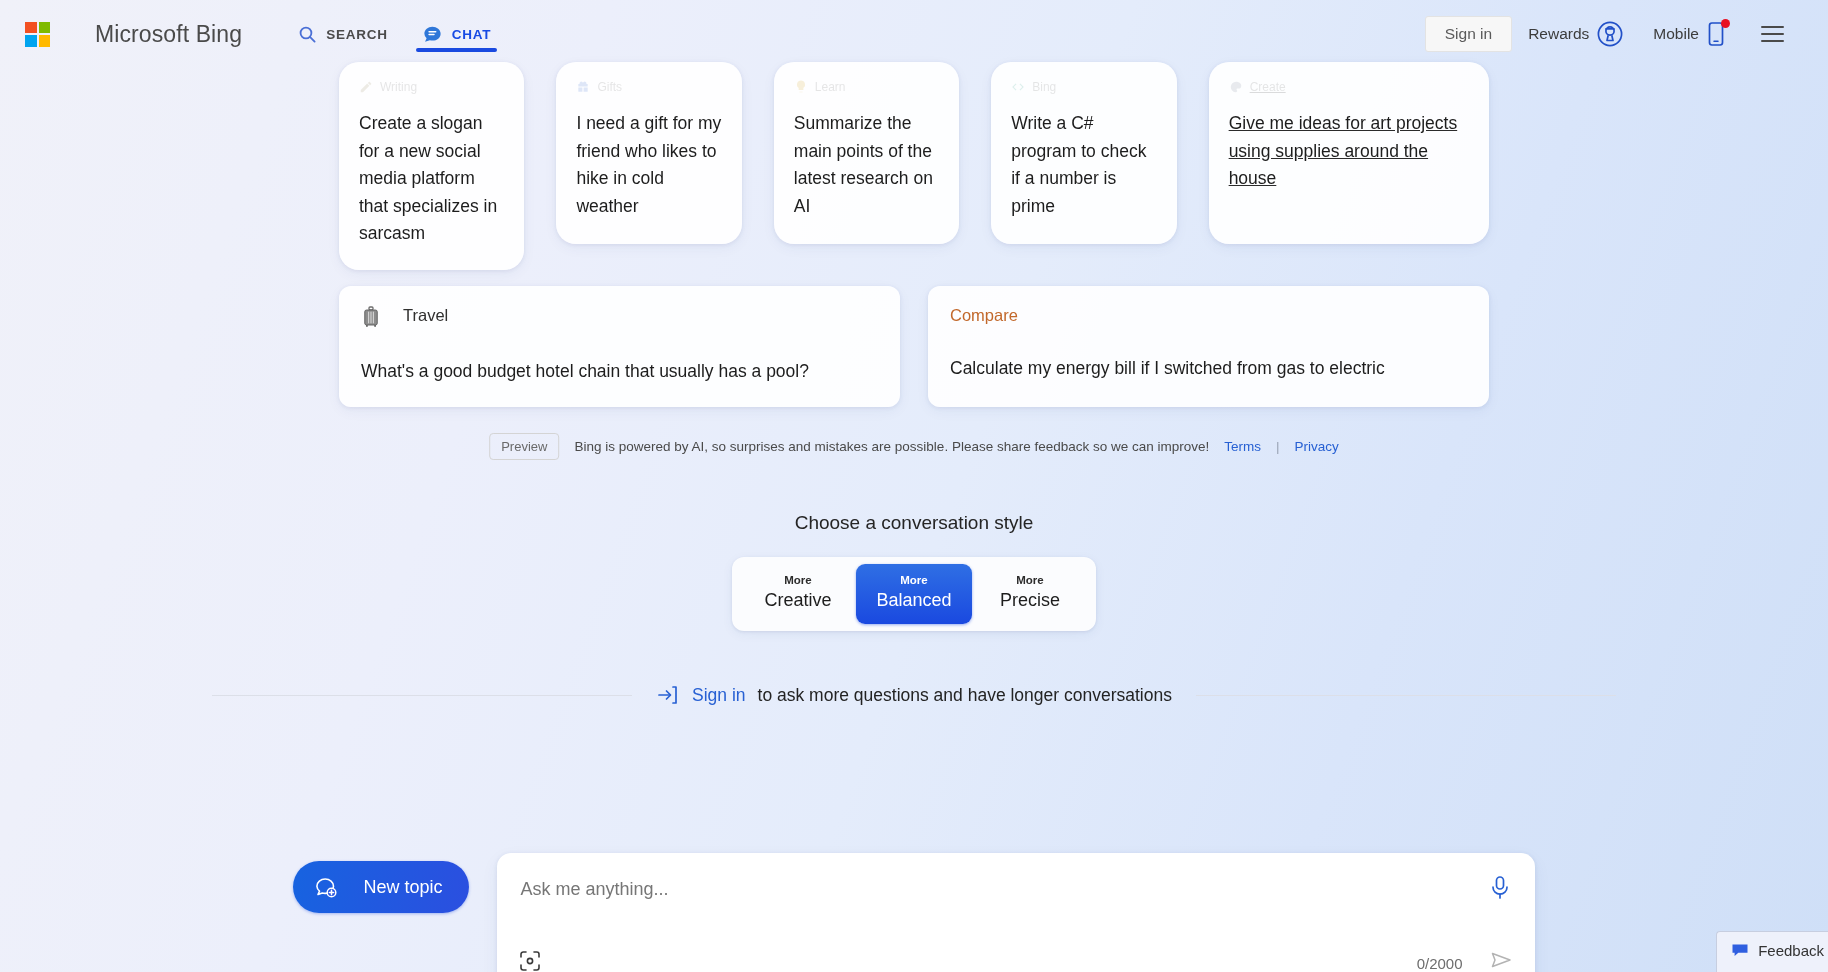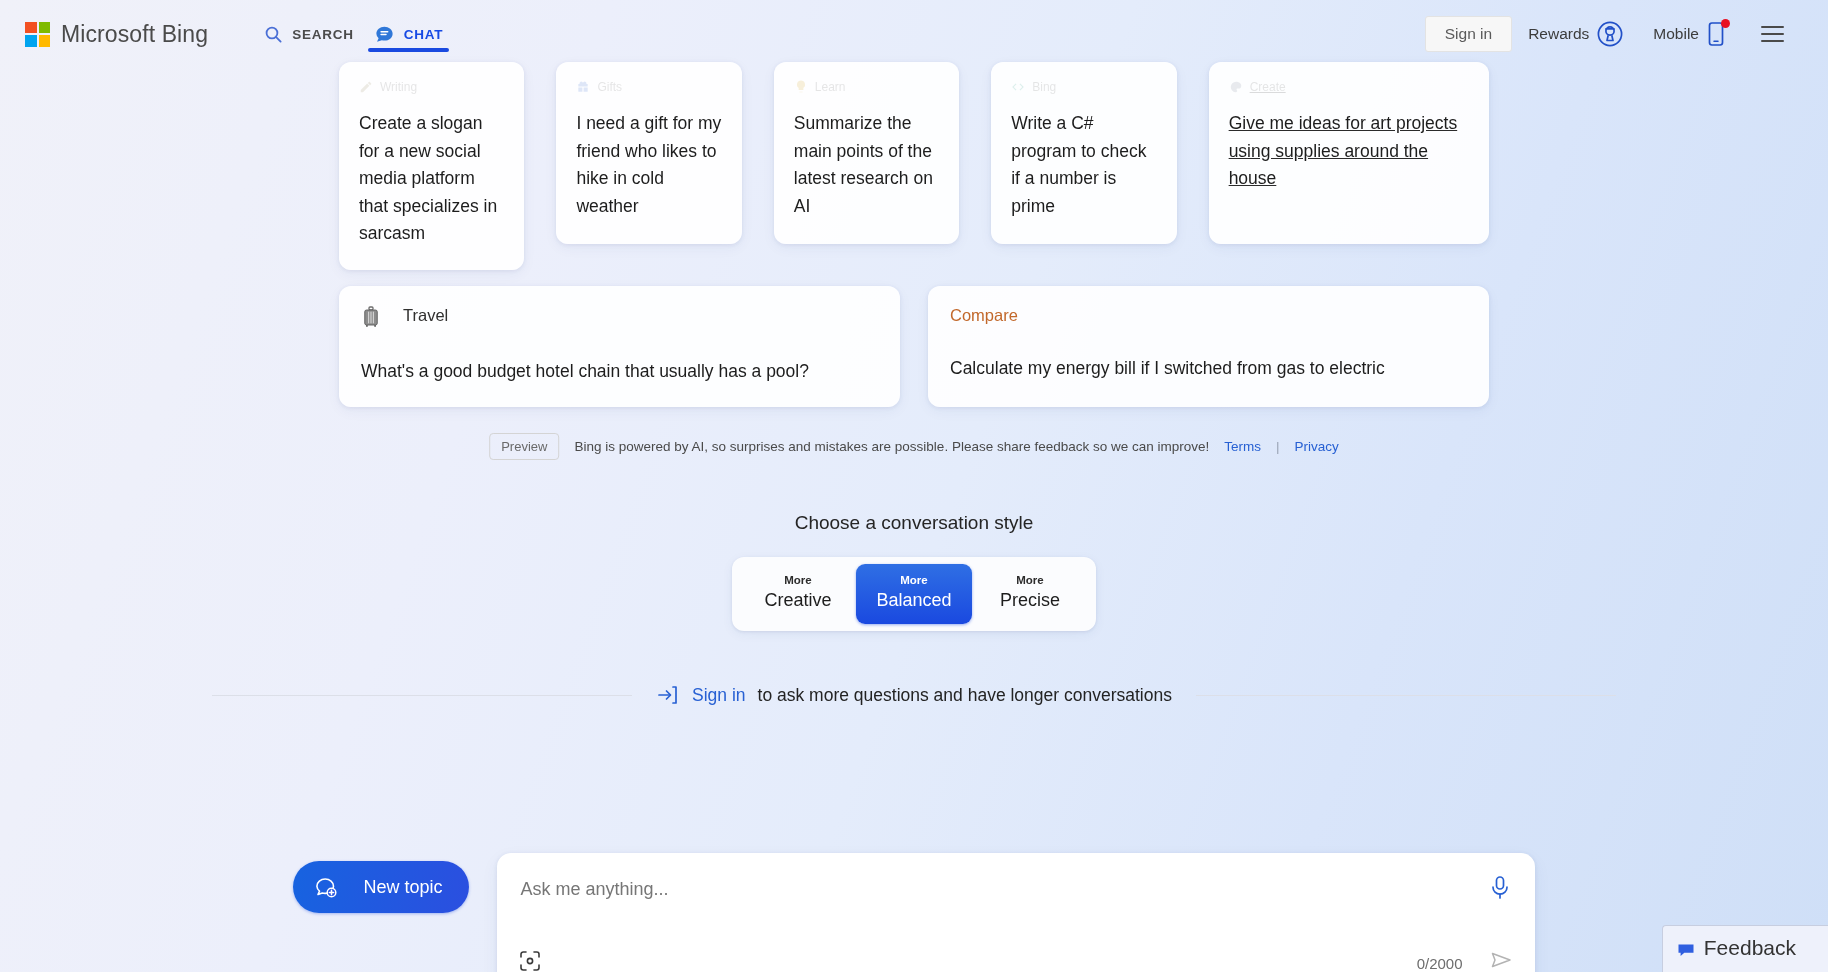--- a/index.html
+++ b/index.html
@@ -23,23 +23,23 @@
     z-index: 40;
   }
   .brand { display: flex; align-items: center; gap: 11px; margin-left: 3px; }
   .ms-logo { width: 25px; height: 25px; display: grid;
     grid-template-columns: 1fr 1fr; grid-template-rows: 1fr 1fr; gap: 2px; }
   .ms-logo i { display: block; }
   .ms-logo i:nth-child(1) { background: #f25022; }
   .ms-logo i:nth-child(2) { background: #7fba00; }
   .ms-logo i:nth-child(3) { background: #00a4ef; }
   .ms-logo i:nth-child(4) { background: #ffb900; }
-  .brand-name { font-size: 23px; color: #4a4a4a; letter-spacing: .1px; font-weight: 400; }
-
-  .navtabs { display: flex; align-items: flex-end; gap: 0; margin-left: 46px; height: 68px; }
+  .brand-name { font-size: 23px; color: #4a4a4a; letter-spacing: .1px; font-weight: 400; margin-left: 34px; }
+
+  .navtabs { display: flex; align-items: flex-end; gap: 14px; margin-left: 46px; height: 68px; }
   .navtab {
     display: flex; align-items: center; gap: 9px;
     height: 68px; padding: 0 10px;
     position: relative; cursor: pointer;
   }
   .navtab .lbl { font-size: 13.5px; letter-spacing: .75px; color: #4b4b4b; font-weight: 600; }
   .navtab.active .lbl { color: #174ae4; }
   .navtab.active::after {
     content: ""; position: absolute; left: 4px; right: 4px; bottom: 16px;
     height: 4px; border-radius: 3px; background: #1a4ae0;
@@ -71,21 +71,21 @@
     display: flex; flex-direction: column; align-items: center;
   }
 
   
   .cards-row {
     position: absolute; top: 62px; left: 50%; transform: translateX(-50%);
     width: 1150px; display: flex; gap: 32px; align-items: flex-start;
   }
   .card {
     background: rgba(255,255,255,0.92);
-    border-radius: 12px;
+    border-radius: 20px;
     box-shadow: 0 1px 4px rgba(40,60,120,.09), 0 4px 14px rgba(40,60,120,.05);
     padding: 18px 20px 22px 20px;
     width: 190px; min-height: 182px;
     cursor: pointer;
   }
   .card.wide { width: 288px; text-decoration: underline; }
   .card-head { display: flex; align-items: center; gap: 7px; height: 14px; opacity: .16; margin-bottom: 16px; }
   .card-head .chip { font-size: 12px; color: #666; }
   .card-text { font-size: 17.5px; line-height: 27.5px; color: #1d1d1d; }
 
@@ -181,23 +181,23 @@
   .mic-btn { position: absolute; right: 24px; top: 22px; cursor: pointer; }
   .vis-btn { position: absolute; left: 22px; bottom: 18px; cursor: pointer; }
   .counter { position: absolute; right: 72px; bottom: 22px; font-size: 15px; color: #6d6d6d; }
   .send-btn { position: absolute; right: 22px; bottom: 18px; cursor: pointer; }
 
   
   .feedback {
     position: absolute; right: 0; bottom: 0;
     background: #eef1fb; border: 1px solid #c7cee0; border-right: none; border-bottom: none;
     border-top-left-radius: 4px;
-    padding: 10px 32px 12px 14px;
-    display: flex; align-items: flex-end; gap: 9px;
-    font-size: 21px; color: #333; cursor: pointer; z-index: 50;
+    padding: 10px 4px 12px 14px;
+    display: flex; align-items: flex-start; gap: 9px;
+    font-size: 15px; color: #333; cursor: pointer; z-index: 50;
   }
 </style>
 </head>
 <body>
 
 <div class="main">
 
   <div class="cards-row">
     <div class="card">
       <div class="card-head">

